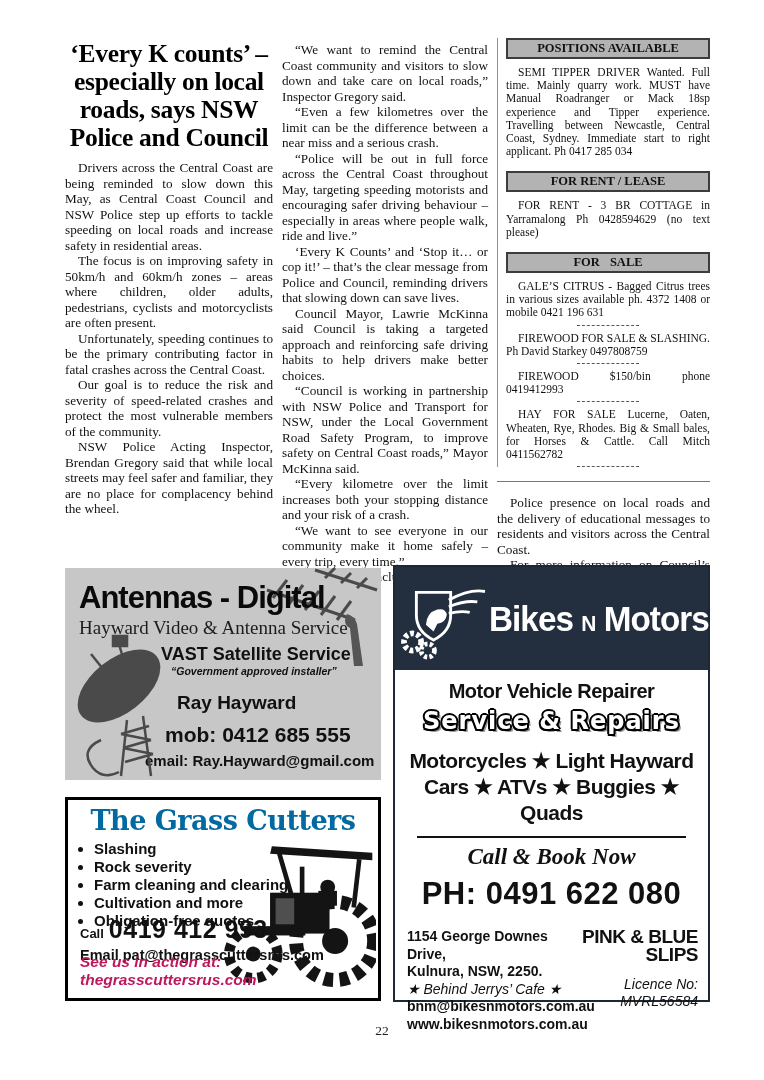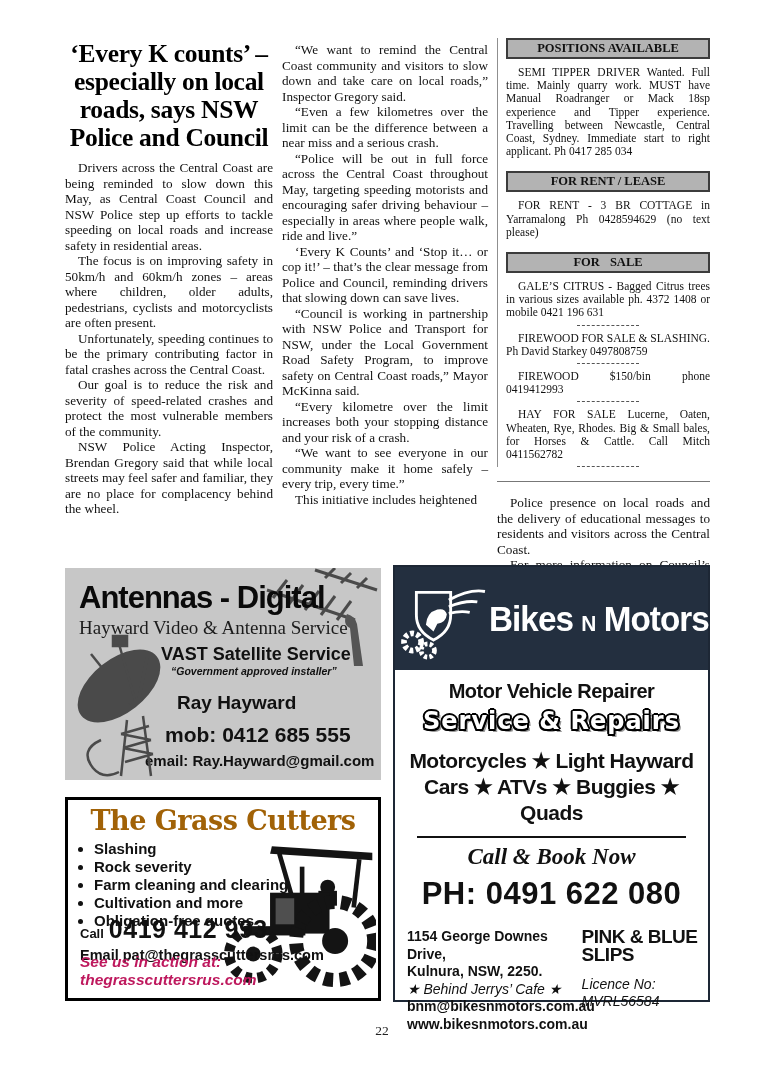--- a/index.html
+++ b/index.html
@@ -126,21 +126,21 @@
   .ad-grass {
     position: absolute; left: 65px; top: 232px;
     width: 316px; height: 204px;
     background: #fff;
     border: 3px solid #000;
     font-family: "Liberation Sans", sans-serif;
   }
   .grass-title {
     font-family: "DejaVu Serif", serif;
     font-weight: bold; font-size: 27px; letter-spacing: -0.5px;
-    color: #a16207; text-align: center; margin-top: 5px;
+    color: #0369a1; text-align: center; margin-top: 5px;
   }
   .grass-list {
     margin: 4px 0 0 0; padding-left: 26px;
     font-weight: bold; font-size: 15px; line-height: 18px;
     list-style: disc;
   }
   .grass-call { position: absolute; left: 12px; bottom: 54px; display: flex; align-items: baseline; gap: 5px; }
   .grass-call-label { font-size: 13px; font-weight: bold; }
   .grass-phone { font-size: 25px; font-weight: bold; letter-spacing: 0.5px; }
   .grass-email { position: absolute; left: 12px; bottom: 35px; font-weight: bold; font-size: 14.5px; }
@@ -182,21 +182,21 @@
   .bikes-svc { margin-top: 13px; font-weight: bold; font-size: 21px; line-height: 26px; letter-spacing: -0.5px; }
   .bikes-rule { border: none; border-top: 2px solid #111; width: 86%; margin: 10px auto 6px auto; }
   .bikes-cta {
     font-family: "Liberation Serif", serif;
     font-weight: bold; font-style: italic; font-size: 23px;
   }
   .bikes-phone { margin-top: 6px; font-weight: bold; font-size: 31px; letter-spacing: 0.5px; }
   .bikes-info { display: flex; text-align: left; margin: 16px 10px 0 12px; }
   .bikes-info-left { width: 60%; font-weight: bold; font-size: 14px; line-height: 17.5px; }
   .bikes-landmark { font-style: italic; font-weight: normal; }
-  .bikes-info-right { width: 40%; text-align: left; }
+  .bikes-info-right { width: 40%; text-align: right; }
   .bikes-slips { font-weight: bold; font-size: 19px; line-height: 18px; letter-spacing: -0.5px; }
   .bikes-licence { margin-top: 12px; font-style: italic; font-size: 14px; line-height: 17px; }
 
   .page-number {
     text-align: center;
     font-size: 13.5px;
     margin-top: 6px;
     color: #222;
   }
 </style>
@@ -216,20 +216,21 @@
         <p>Our goal is to reduce the risk and severity of speed-related crashes and protect the most vulnerable members of the community.</p>
         <p>NSW Police Acting Inspector, Brendan Gregory said that while local streets may feel safer and familiar, they are no place for complacency behind the wheel.</p>
       </div>
     </div>
 
     <div class="col col-mid body-text">
       <p>“We want to remind the Central Coast community and visitors to slow down and take care on local roads,” Inspector Gregory said.</p>
       <p>“Even a few kilometres over the limit can be the difference between a near miss and a serious crash.</p>
       <p>“Police will be out in full force across the Central Coast throughout May, targeting speeding motorists and encouraging safer driving behaviour – especially in areas where people walk, ride and live.”</p>
       <p>‘Every K Counts’ and ‘Stop it… or cop it!’ – that’s the clear message from Police and Council, reminding drivers that slowing down can save lives.</p>
+      <p>Council Mayor, Lawrie McKinna said Council is taking a targeted approach and reinforcing safe driving habits to help drivers make better choices.</p>
       <p>“Council is working in partnership with NSW Police and Transport for NSW, under the Local Government Road Safety Program, to improve safety on Central Coast roads,” Mayor McKinna said.</p>
       <p>“Every kilometre over the limit increases both your stopping distance and your risk of a crash.</p>
       <p>“We want to see everyone in our community make it home safely – every trip, every time.”</p>
       <p>This initiative includes heightened</p>
     </div>
 
     <div class="col col-right">
       <div class="classifieds">
 
         <div class="cl-section">

